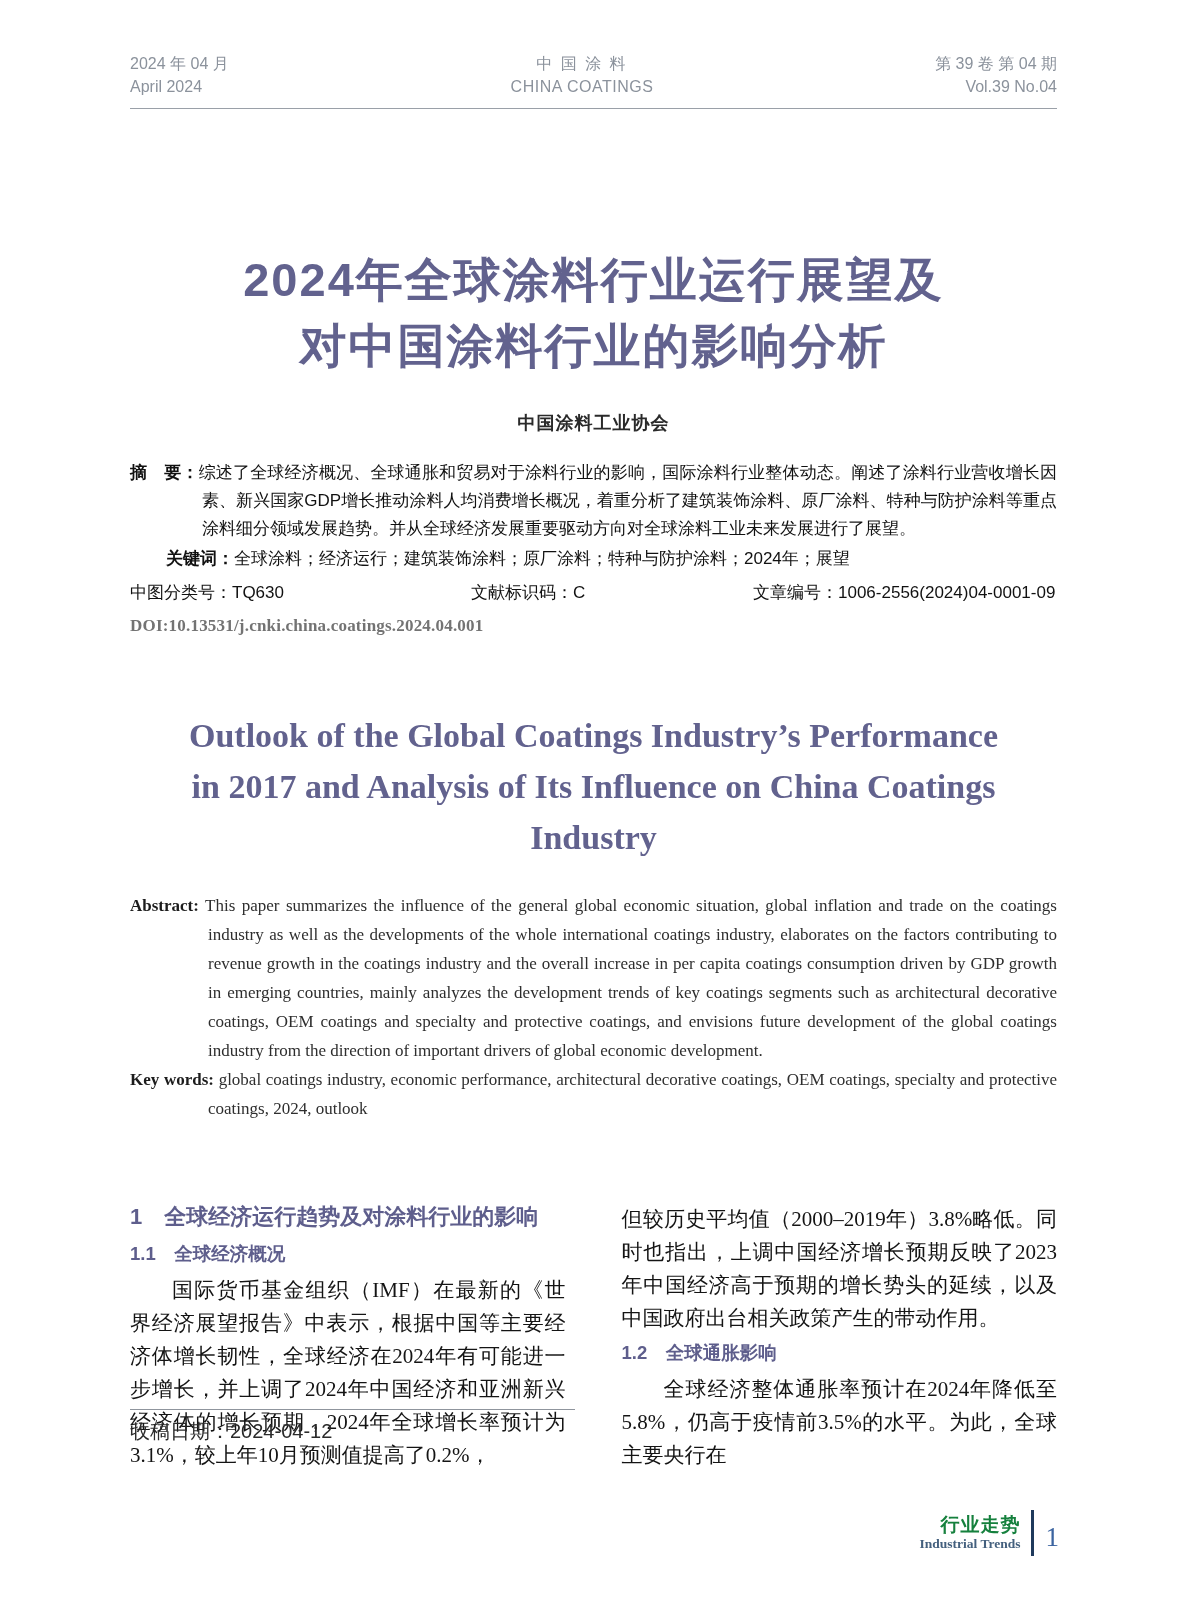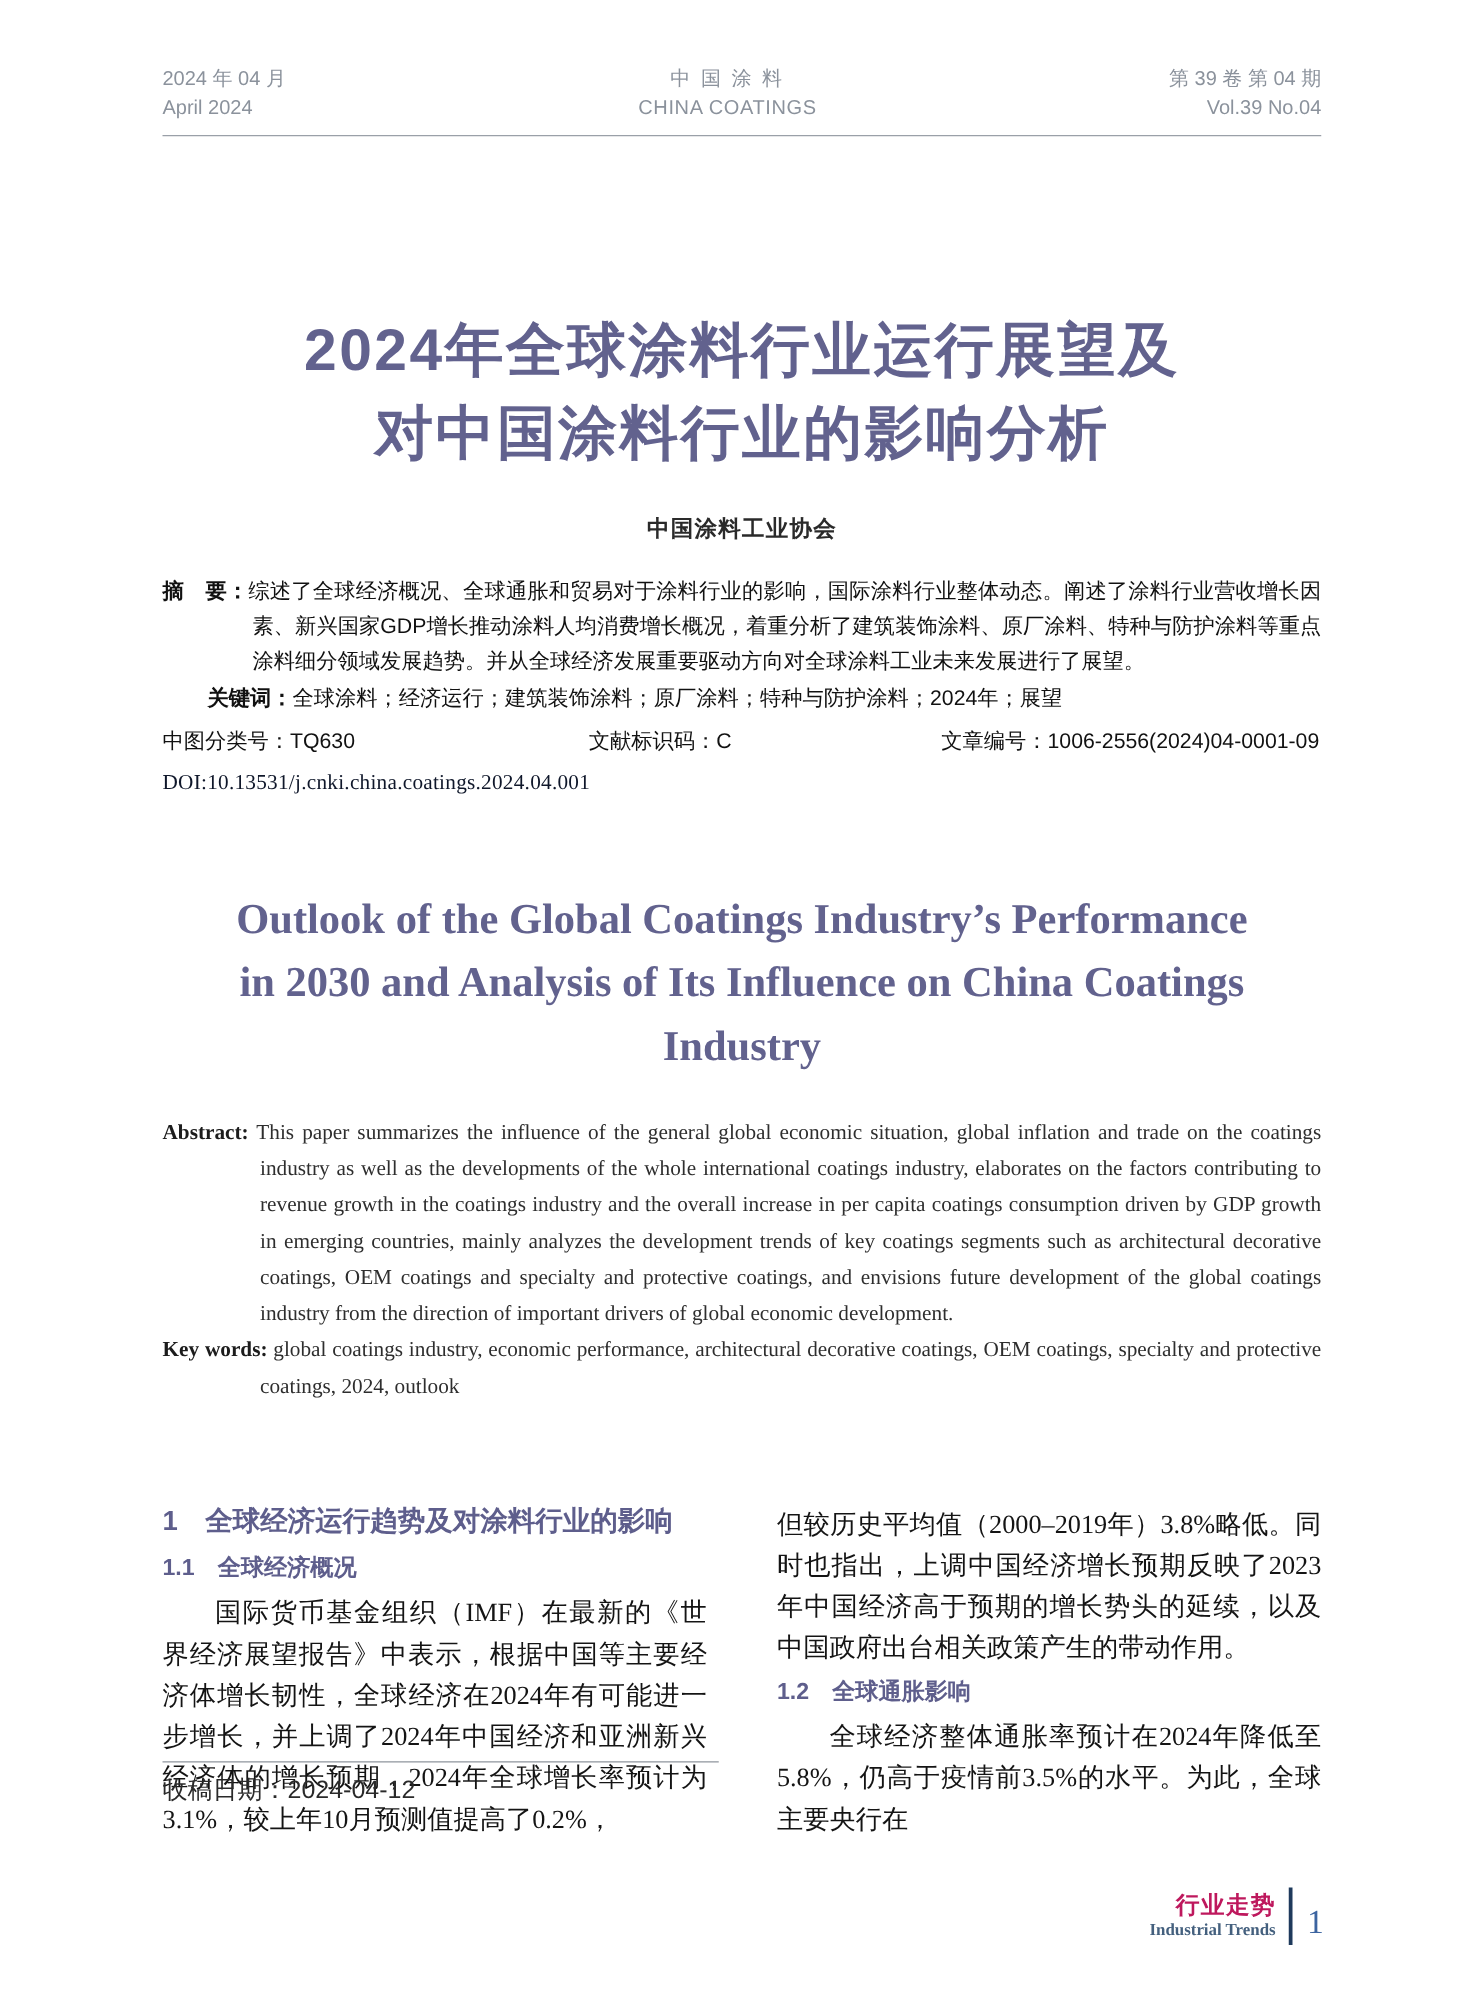--- a/index.html
+++ b/index.html
@@ -45,21 +45,21 @@
   .label-bold{font-weight:bold;color:#111;}
   
   .meta-row{
     margin-top:8px;
     display:grid;grid-template-columns:341px 282px 1fr;
     font-size:17px;color:#111;
   }
   .doi{
     margin-top:12px;
     font-family:"Liberation Serif",serif;
-    font-size:17px;color:#0f172a;letter-spacing:0.2px;
+    font-size:17px;color:#737373;letter-spacing:0.2px;font-weight:bold;
   }
   
   .title-en{
     margin-top:74px;text-align:center;
     font-family:"Liberation Serif",serif;
     color:#62628e;font-weight:bold;font-size:34px;line-height:51px;
   }
   .author-en{
     margin-top:22px;text-align:center;
     color:#8a8a8a;font-size:17px;letter-spacing:0.3px;
@@ -102,21 +102,21 @@
     border-top:1.5px solid #8f959d;
     padding-top:8px;
     font-size:20px;color:#2a2a2a;
   }
   
   .page-footer{
     position:absolute;right:128px;bottom:44px;
     display:flex;align-items:center;
   }
   .footer-col{text-align:right;padding-right:10px;}
-  .footer-cn{color:#be185d;font-size:19px;font-weight:bold;letter-spacing:1px;line-height:1.15;text-align:right;}
+  .footer-cn{color:#15803d;font-size:19px;font-weight:bold;letter-spacing:1px;line-height:1.15;text-align:right;}
   .footer-en{
     font-family:"Liberation Serif",serif;font-weight:bold;
     color:#44607e;font-size:13.5px;line-height:1.2;
   }
   .footer-bar{width:3px;height:46px;background:#1f3a5c;}
   .footer-page{
     font-family:"Liberation Serif",serif;
     color:#3c64a0;font-size:27px;padding-left:12px;padding-top:8px;
   }
 </style>
@@ -154,21 +154,21 @@
   <div class="meta-row">
     <span>中图分类号：TQ630</span>
     <span>文献标识码：C</span>
     <span>文章编号：1006-2556(2024)04-0001-09</span>
   </div>
 
   <div class="doi">DOI:10.13531/j.cnki.china.coatings.2024.04.001</div>
 
   <h2 class="title-en">
     <div>Outlook of the Global Coatings Industry’s Performance</div>
-    <div>in 2030 and Analysis of Its Influence on China Coatings</div>
+    <div>in 2017 and Analysis of Its Influence on China Coatings</div>
     <div>Industry</div>
   </h2>
 
 
   <p class="hang-en"><span class="label-bold">Abstract:</span><span> This paper summarizes the influence of the general global economic situation, global inflation and trade on the coatings industry as well as the developments of the whole international coatings industry, elaborates on the factors contributing to revenue growth in the coatings industry and the overall increase in per capita coatings consumption driven by GDP growth in emerging countries, mainly analyzes the development trends of key coatings segments such as architectural decorative coatings, OEM coatings and specialty and protective coatings, and envisions future development of the global coatings industry from the direction of important drivers of global economic development.</span></p>
 
   <p class="hang-en kw-en"><span class="label-bold">Key words:</span><span> global coatings industry, economic performance, architectural decorative coatings, OEM coatings, specialty and protective coatings, 2024, outlook</span></p>
 
   <div class="columns">
     <div class="col">

